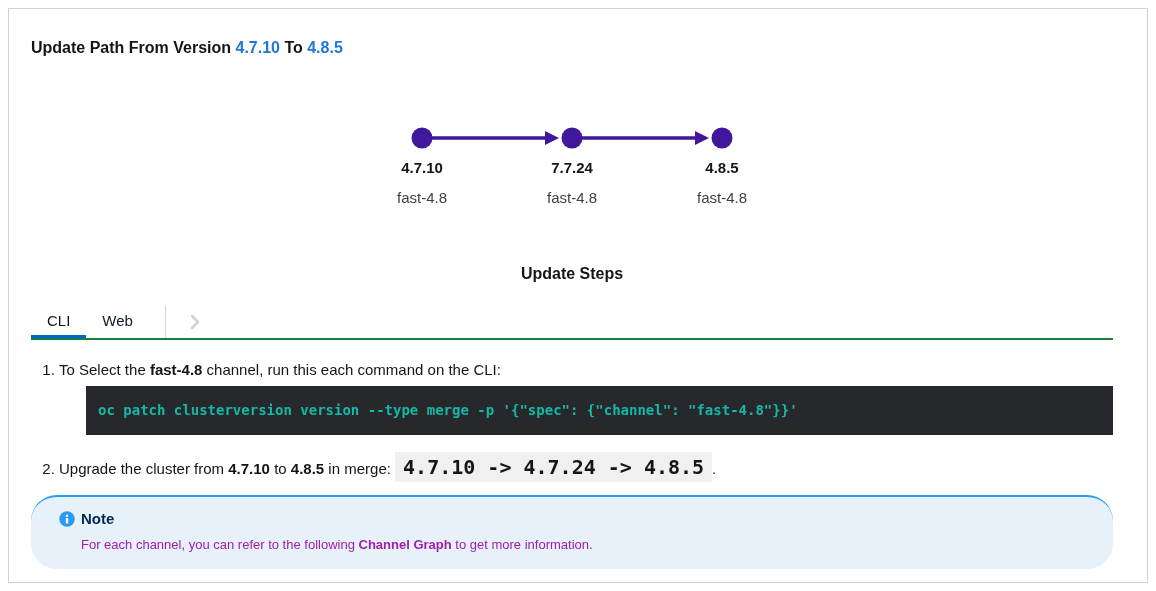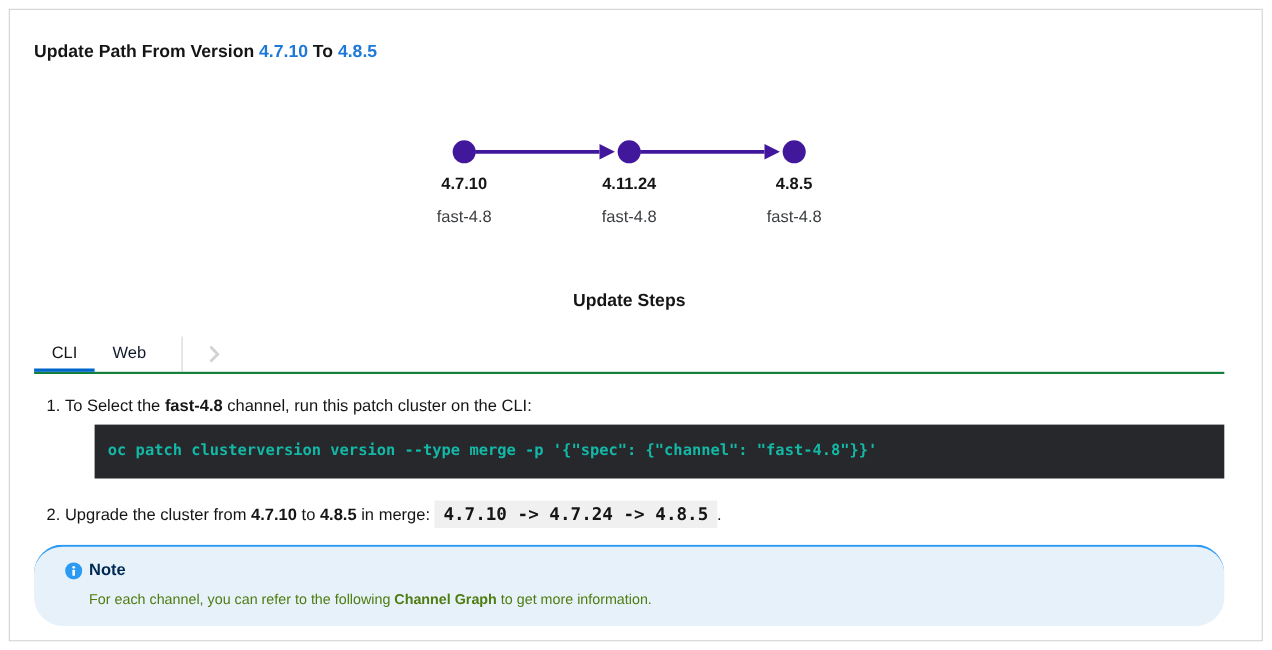--- a/index.html
+++ b/index.html
@@ -51,38 +51,38 @@
     padding: 15px 12px;
     font-family: "DejaVu Sans Mono", "Liberation Mono", monospace;
     font-size: 14px;
     line-height: 19px;
     white-space: pre;
     font-weight: bold;
   }
 
   code.inline {
     font-family: "DejaVu Sans Mono", "Liberation Mono", monospace;
-    font-size: 16px;
+    font-size: 20px;
     font-weight: 700;
     background: #f0f0f0;
     padding: 3px 8px;
   }
 
   
   .note {
     margin-top: 16px;
     background: #e7f1fa;
     border-top: 2px solid #2b9af3;
     padding: 14px 16px 16px 28px;
     border-radius: 26px;
   }
   .note-header { display: flex; align-items: center; }
   .note-icon { width: 16px; height: 16px; flex: 0 0 16px; }
   .note-title { margin-left: 6px; font-size: 15px; font-weight: 700; color: #002952; line-height: 16px; }
-  .note-body { margin: 9px 0 0 22px; font-size: 13px; line-height: 17px; color: #4d7c0f; }
+  .note-body { margin: 9px 0 0 22px; font-size: 13px; line-height: 17px; color: #a21caf; }
   .note-body b { font-weight: 700; }
 </style>
 </head>
 <body>
 
 <div class="card">
 
   <div class="page-title">
     <span>Update Path From Version </span><span class="ver">4.7.10</span><span> To </span><span class="ver">4.8.5</span>
   </div>
@@ -92,21 +92,21 @@
       <line x1="85" y1="20" x2="198" y2="20" stroke="#41189c" stroke-width="3.5"></line>
       <polygon points="212,20 198,13 198,27" fill="#41189c"></polygon>
       <line x1="235" y1="20" x2="348" y2="20" stroke="#41189c" stroke-width="3.5"></line>
       <polygon points="362,20 348,13 348,27" fill="#41189c"></polygon>
       <circle cx="75" cy="20" r="10.5" fill="#41189c"></circle>
       <circle cx="225" cy="20" r="10.5" fill="#41189c"></circle>
       <circle cx="375" cy="20" r="10.5" fill="#41189c"></circle>
     </svg>
     <div class="graph-row versions">
       <div class="graph-cell">4.7.10</div>
-      <div class="graph-cell">4.11.24</div>
+      <div class="graph-cell">7.7.24</div>
       <div class="graph-cell">4.8.5</div>
     </div>
     <div class="graph-row channels">
       <div class="graph-cell">fast-4.8</div>
       <div class="graph-cell">fast-4.8</div>
       <div class="graph-cell">fast-4.8</div>
     </div>
   </div>
 
   <div class="section-heading">Update Steps</div>
@@ -117,21 +117,21 @@
     <div class="tab-divider"></div>
     <div class="tab-scroll">
       <svg width="10" height="16" viewBox="0 0 10 16">
         <polyline points="2,2 8,8 2,14" fill="none" stroke="#d2d2d2" stroke-width="2.6" stroke-linecap="round" stroke-linejoin="round"></polyline>
       </svg>
     </div>
   </div>
 
   <ol class="steps">
     <li>
-      <span>To Select the </span><b>fast-4.8</b><span> channel, run this patch cluster on the CLI:</span>
+      <span>To Select the </span><b>fast-4.8</b><span> channel, run this each command on the CLI:</span>
       <div class="codeblock">oc patch clusterversion version --type merge -p '{"spec": {"channel": "fast-4.8"}}'</div>
     </li>
     <li>
       <span>Upgrade the cluster from </span><b>4.7.10</b><span> to </span><b>4.8.5</b><span> in merge: </span><code class="inline">4.7.10 -&gt; 4.7.24 -&gt; 4.8.5</code><span>.</span>
     </li>
   </ol>
 
   <div class="note">
     <div class="note-header">
       <svg class="note-icon" viewBox="0 0 512 512">

